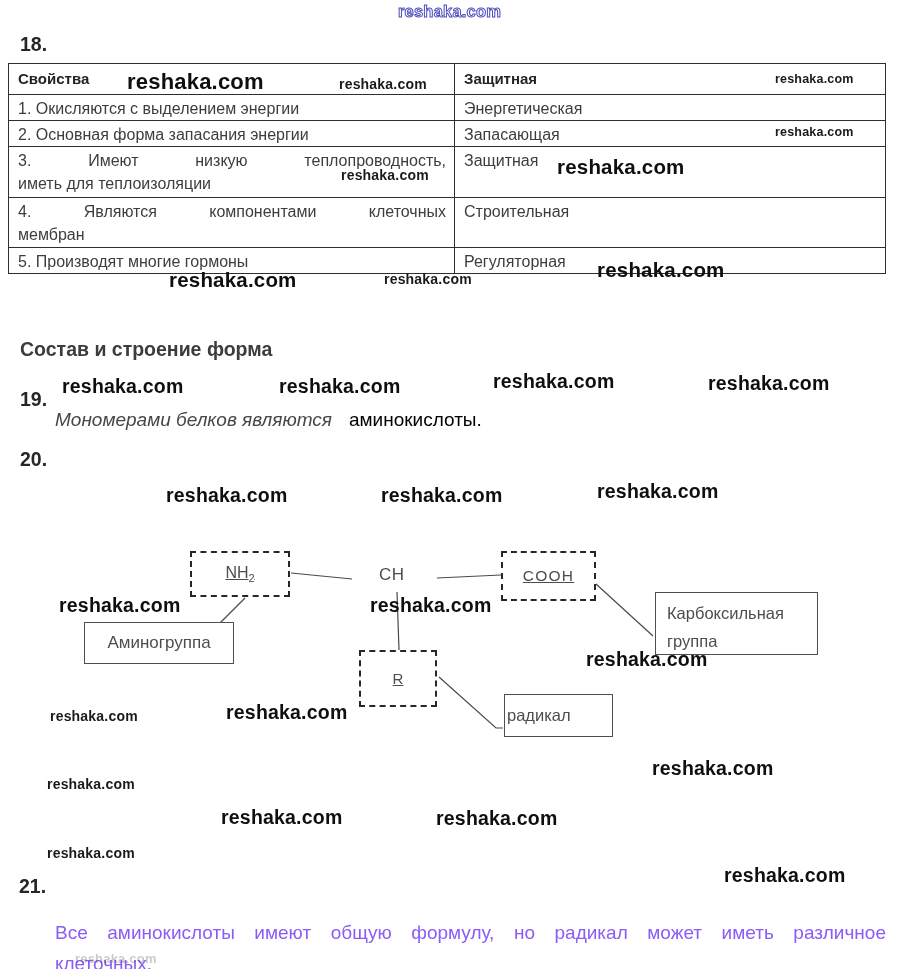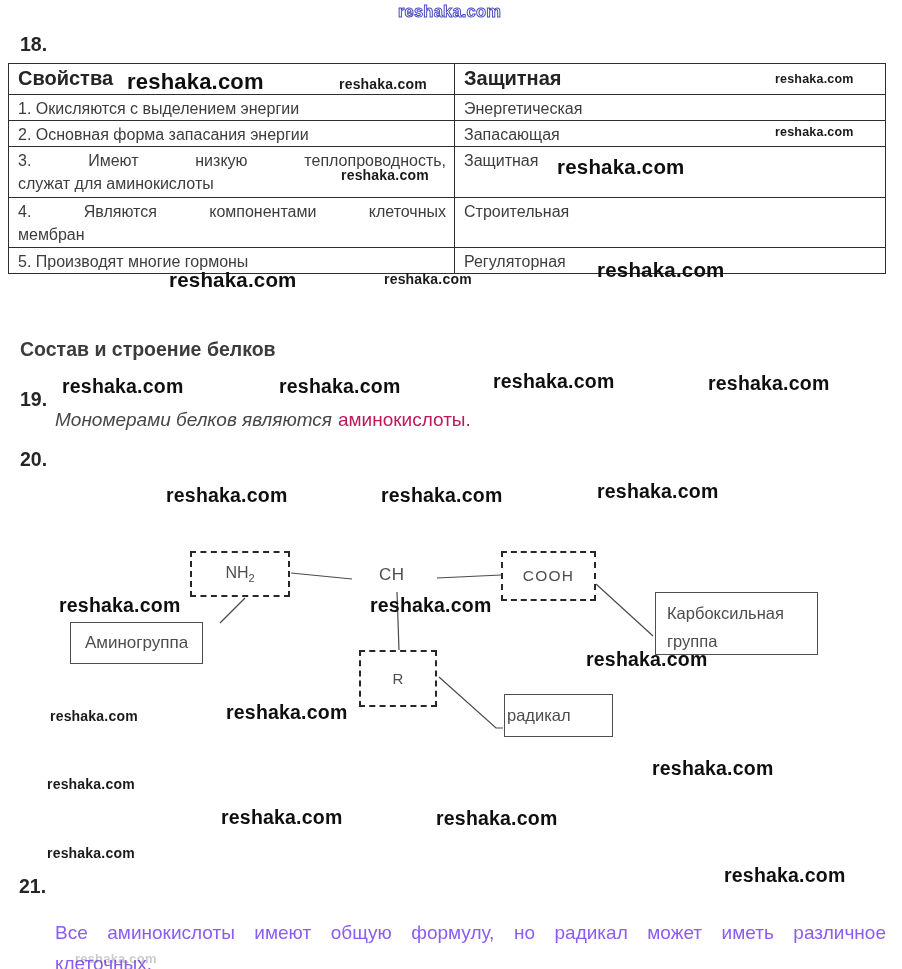--- a/index.html
+++ b/index.html
@@ -7,34 +7,34 @@
         font-family:"Liberation Sans",sans-serif;color:#3d3d3d;}
 
   
   .num{position:absolute;font-weight:700;font-size:19.5px;color:#262626;}
 
   
   table.props{position:absolute;left:8px;top:63px;width:878px;border-collapse:collapse;
               table-layout:fixed;}
   table.props td{border:1.5px solid #2e2e2e;vertical-align:top;padding:2px 8px 0 9px;
                  font-size:16px;line-height:23px;color:#3d3d3d;overflow:hidden;}
-  table.props tr.hdr td{font-weight:700;font-size:20px;color:#242424;padding-top:3px;}
+  table.props tr.hdr td{font-weight:700;font-size:15px;color:#242424;padding-top:3px;}
   .jl{text-align:justify;text-align-last:justify;}
 
   
   .heading{position:absolute;left:20px;top:338px;font-weight:700;font-size:19.5px;color:#3c3c3c;}
   .p19{position:absolute;left:55px;top:409px;font-size:19px;color:#4a4a4a;white-space:nowrap;}
   .p19 .it{font-style:italic;color:#474747;}
-  .p19 .reg{margin-left:6px;color:#be185d;}
+  .p19 .reg{margin-left:17px;color:#000000;}
   .p21{position:absolute;left:55px;top:904px;width:831px;font-size:19px;line-height:31px;color:#8b5cf6;margin-top:13px;}
 
   
   .dbox{position:absolute;box-sizing:border-box;display:flex;align-items:center;
         justify-content:center;color:#4d4d4d;background:#fff;}
-  .dashed{border:2px dashed #272727;font-size:16px;}
+  .dashed{border:2px dashed #272727;font-size:16px;text-decoration:underline;}
   .solid{border:1.5px solid #4f4f4f;}
   .chlbl{position:absolute;left:379px;top:565px;font-size:17px;letter-spacing:.5px;color:#4d4d4d;}
   .cooh{letter-spacing:1.2px;font-size:15.5px;}
   .amino{font-size:17px;}
   .carboxyl{justify-content:flex-start;align-items:flex-start;padding:6px 11px;
             font-size:16.5px;line-height:28px;text-align:left;}
   .radical{justify-content:flex-start;padding-left:2px;font-size:16.5px;}
   sub{font-size:11px;}
   svg.lines{position:absolute;left:0;top:0;pointer-events:none;}
   svg.lines line, svg.lines polyline{stroke:#4a4a4a;stroke-width:1.2;fill:none;}
@@ -74,41 +74,41 @@
       </tr>
       <tr style="height:23px">
         <td>
             <div>2. Основная форма запасания энергии</div>
           </td>
         <td>Запасающая</td>
       </tr>
       <tr style="height:51px">
         <td>
           <div class="jl">3. Имеют низкую теплопроводность,</div>
-          <div>служат для аминокислоты</div>
+          <div>иметь для теплоизоляции</div>
         </td>
         <td>Защитная</td>
       </tr>
       <tr style="height:50px">
         <td>
           <div class="jl">4. Являются компонентами клеточных</div>
           <div>мембран</div>
         </td>
         <td>Строительная</td>
       </tr>
       <tr style="height:26px">
         <td>
             <div>5. Производят многие гормоны</div>
           </td>
         <td>Регуляторная</td>
       </tr>
     </tbody>
   </table>
 
-  <div class="heading">Состав и строение белков</div>
+  <div class="heading">Состав и строение форма</div>
 
   <span class="num" style="left:20px;top:388px">19.</span>
   <div class="p19">
     <span class="it">Мономерами белков являются</span><span class="reg">аминокислоты.</span>
   </div>
 
   <span class="num" style="left:20px;top:448px">20.</span>
 
   <div>
     <svg class="lines" width="902" height="969">
@@ -123,21 +123,21 @@
     <div class="dbox dashed" style="left:190px;top:551px;width:100px;height:46px">
       <span><span>NH</span><sub>2</sub></span>
     </div>
 
     <span class="chlbl">CH</span>
 
     <div class="dbox dashed cooh" style="left:501px;top:551px;width:95px;height:50px">
       <span>COOH</span>
     </div>
 
-    <div class="dbox solid amino" style="left:70px;top:622px;width:133px;height:42px">
+    <div class="dbox solid amino" style="left:84px;top:622px;width:150px;height:42px">
       <span>Аминогруппа</span>
     </div>
 
     <div class="dbox solid carboxyl" style="left:655px;top:592px;width:163px;height:63px">
       <span>Карбоксильная группа</span>
     </div>
 
     <div class="dbox dashed" style="left:359px;top:650px;width:78px;height:57px;font-size:15px">
       <span>R</span>
     </div>

